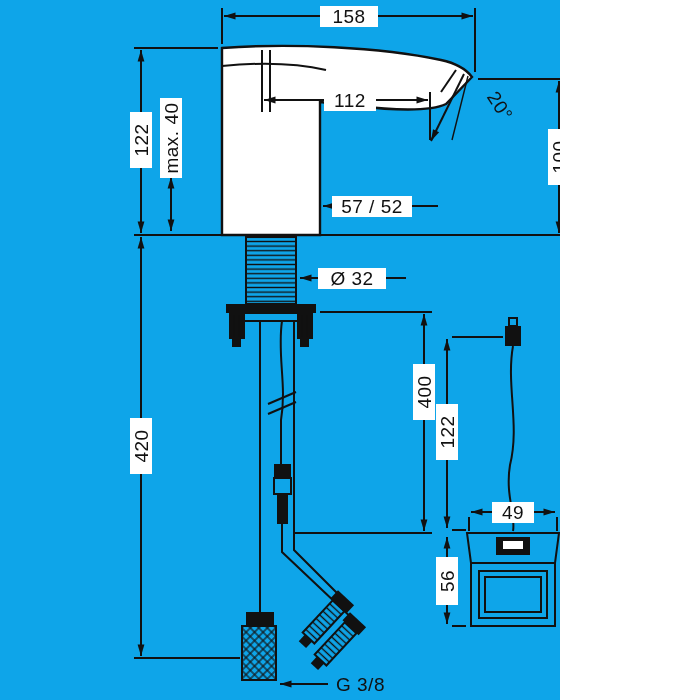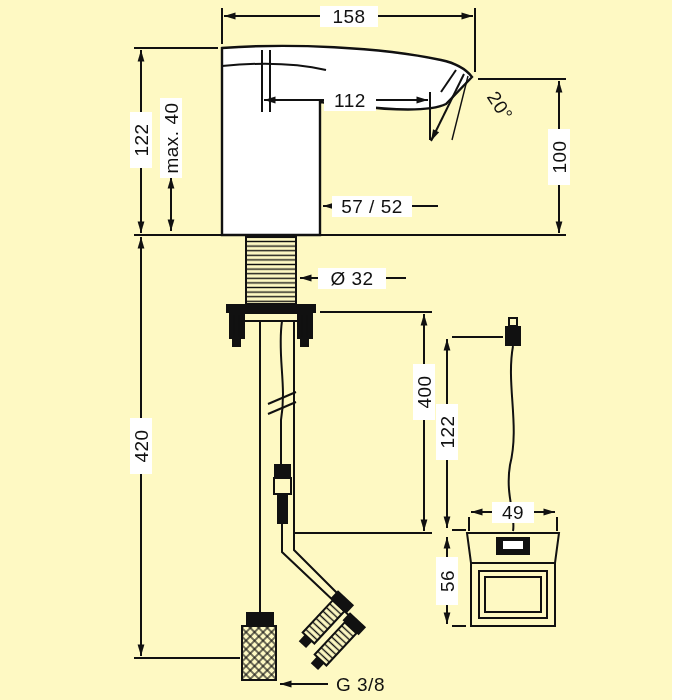--- a/index.html
+++ b/index.html
@@ -1,16 +1,16 @@
 <!DOCTYPE html>
 <html><head>
 <meta charset="utf-8">
 <style>
   html,body{margin:0;padding:0;background:#ffffff;}
-  .stage{width:672px;height:700px;background:#fef9c3;position:relative;overflow:hidden;}
+  .stage{width:560px;height:700px;background:#0ea5e9;position:relative;overflow:hidden;}
   .ln{stroke:#111;stroke-width:2;fill:none;}
   .thin{stroke:#111;stroke-width:1.4;fill:none;}
   .outline{stroke:#111;stroke-width:2.4;fill:#fff;}
   .dark{fill:#111;stroke:none;}
   .wbg{fill:#fff;stroke:none;}
   .dimtxt{font-family:"Liberation Sans",sans-serif;font-size:19px;fill:#111;letter-spacing:.5px;}
 </style>
 </head>
 <body>
 

